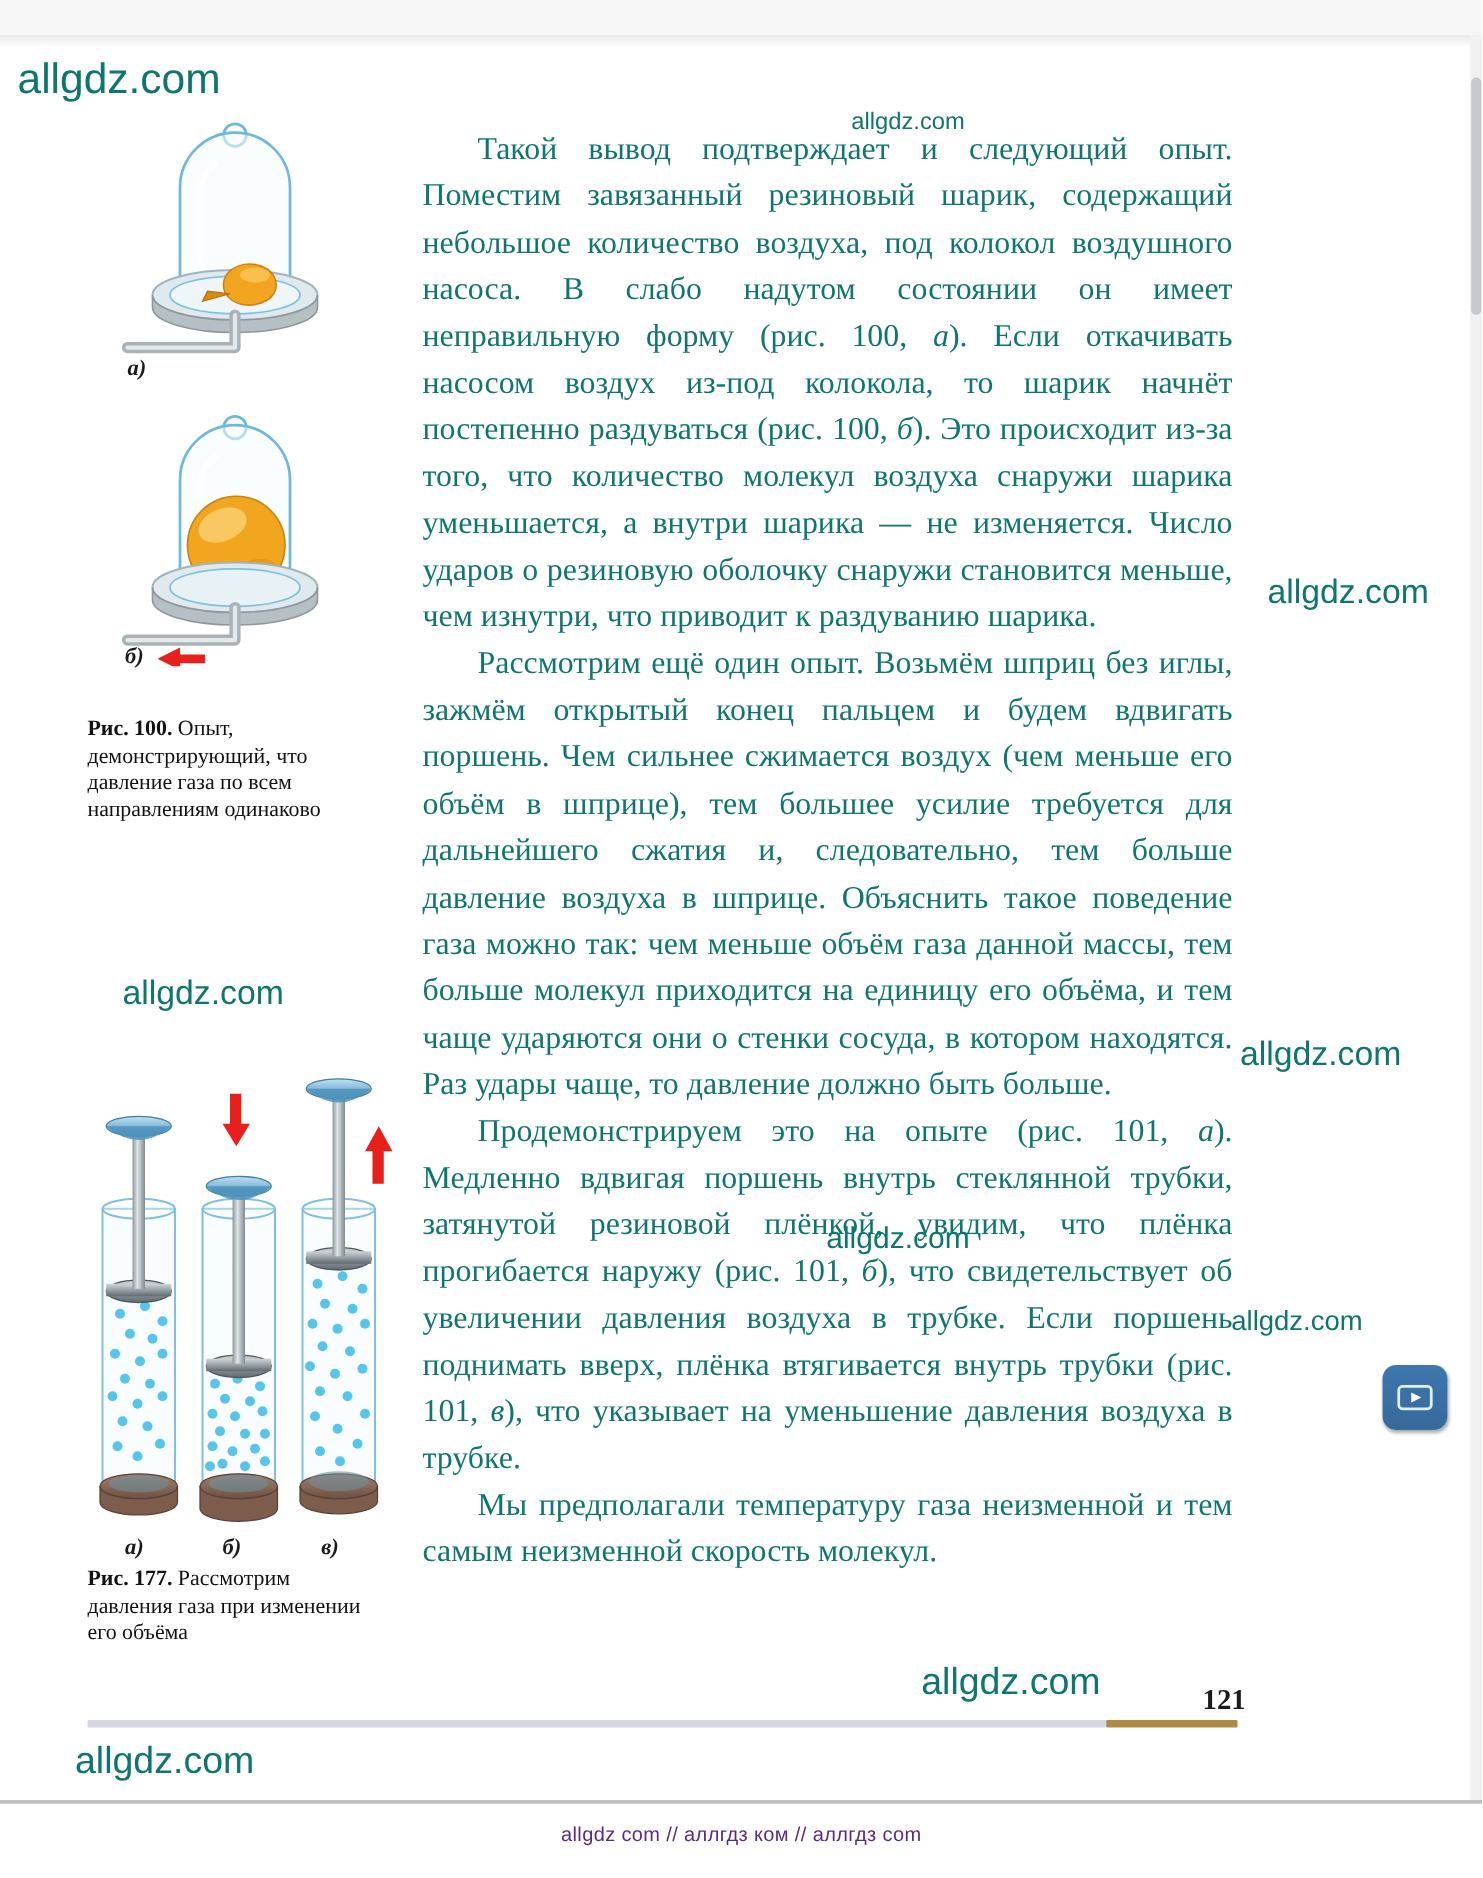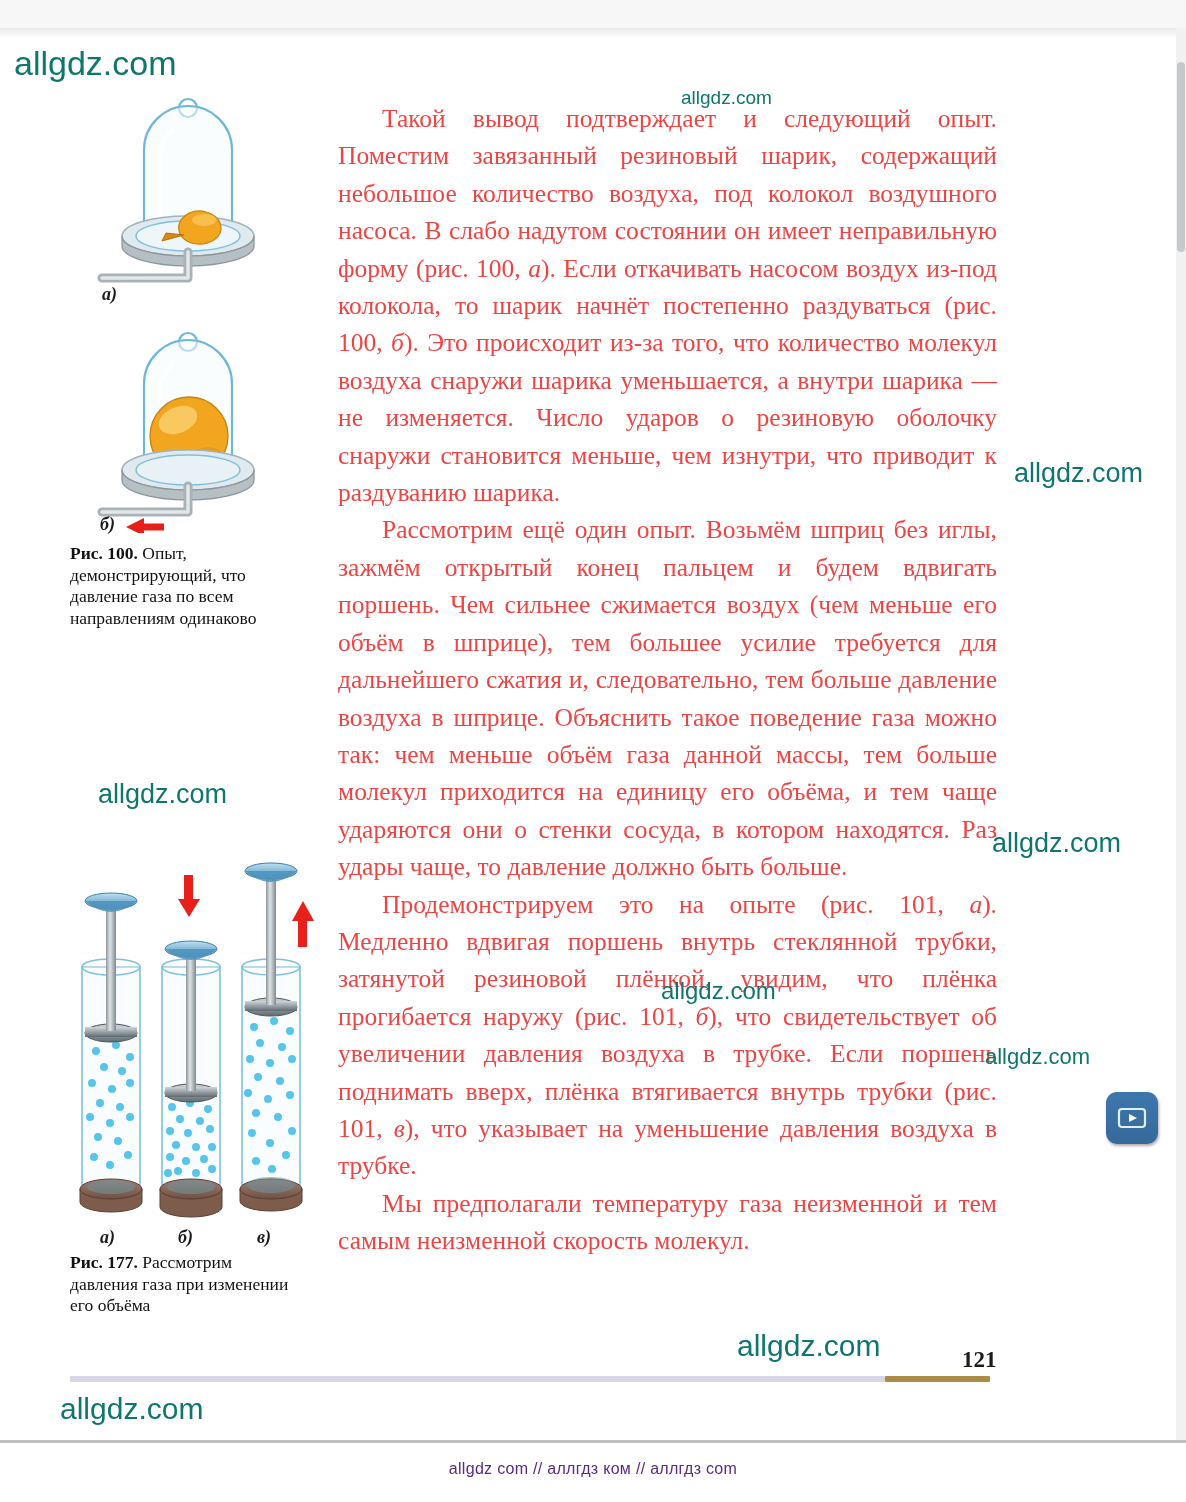--- a/index.html
+++ b/index.html
@@ -43,24 +43,24 @@
   #figure-column{
     position:absolute;left:60px;top:80px;width:262px;height:1260px;
   }
   #text-column{
     position:absolute;left:338px;top:100px;width:660px;
   }
   .para{
     font-family:"Liberation Serif", serif;
     font-size:25.5px;
     line-height:37.4px;
-    color:#ef4444;
+    color:#0f766e;
     text-align:justify;
     text-indent:44px;
-    margin:0 1px 0 0;
+    margin:0 12px 0 0;
     -webkit-font-smoothing:none;
   }
   .para b{font-weight:bold;}
   .para i{font-style:italic;}
   
   .caption{
     font-family:"Liberation Serif", serif;
     font-size:17.5px;
     line-height:21.5px;
     color:#111;
@@ -179,21 +179,21 @@
       <path d="M100 158 L100 184 L14 184" fill="none" stroke="#e3e8ea" stroke-width="3.4" stroke-linejoin="round" stroke-linecap="round"></path>
 
       <g>
         <path d="M76 199 L54 199 M54 199" stroke="#e8201c" stroke-width="7" stroke-linecap="butt"></path>
         <path d="M56 190 L38 199 L56 208 Z" fill="#e8201c"></path>
       </g>
     </svg>
     <div class="fig-label" style="position:absolute;left:12px;top:186px;">б)</div>
   </div>
 
-  <div class="caption" style="position:absolute;left:10px;top:463px;width:228px;">
+  <div class="caption" style="position:absolute;left:10px;top:492px;width:228px;">
     <b>Рис. 100.</b><span> Опыт, демонстрирующий, что давление газа по всем направлениям одинаково</span>
   </div>
 
   <div style="position:absolute;left:0px;top:775px;">
     <svg width="262" height="380" viewBox="0 0 262 380">
       <defs>
         <linearGradient id="rodG" x1="0" y1="0" x2="1" y2="0">
           <stop offset="0" stop-color="#8e979c"></stop>
             <stop offset=".4" stop-color="#dfe4e6"></stop>
             <stop offset="1" stop-color="#7f8a8f"></stop>

